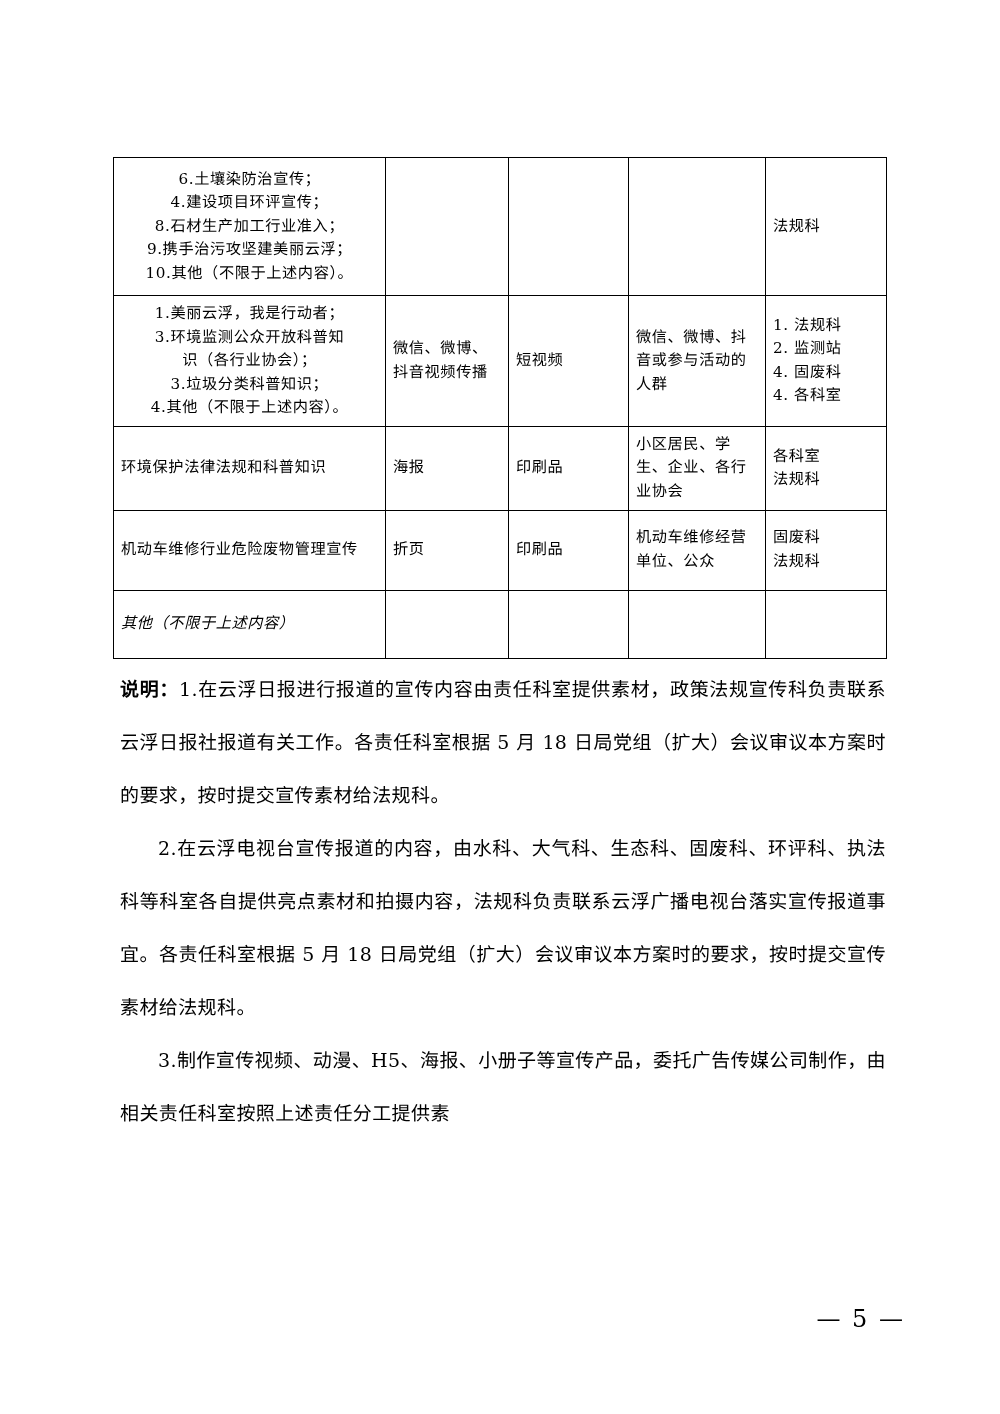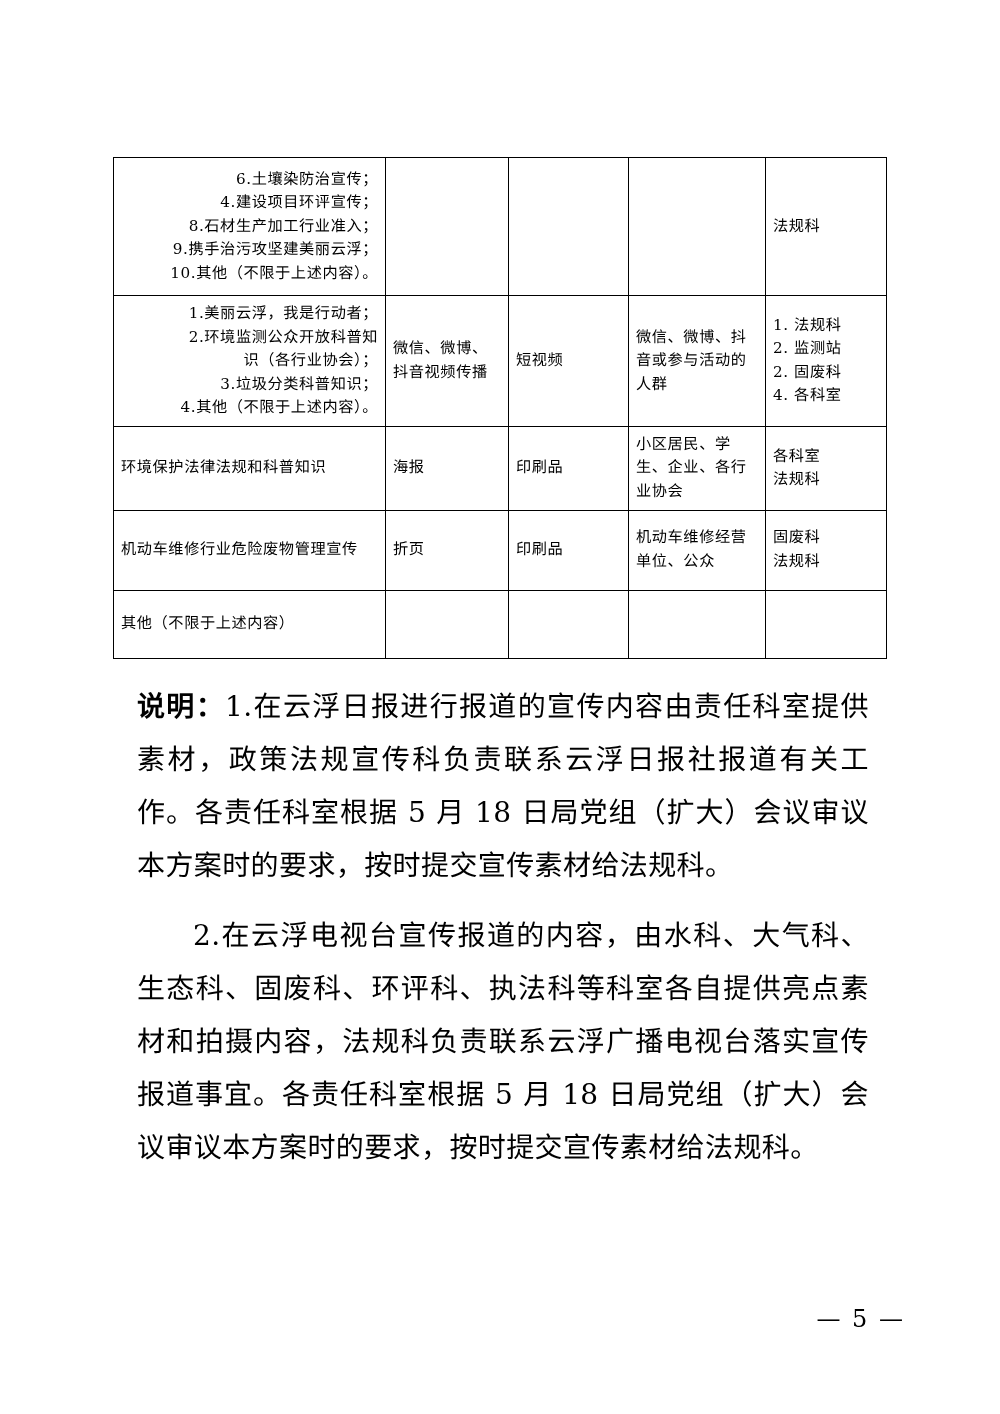--- a/index.html
+++ b/index.html
@@ -50,42 +50,42 @@
   
   col.c1 { width: 272px; }
   col.c2 { width: 123px; }
   col.c3 { width: 120px; }
   col.c4 { width: 137px; }
   col.c5 { width: 121px; }
 
   td.topalign { vertical-align: top; }
   td.ctr { }
   td.lft { text-align: left; }
-  td.numlist { text-align: right; }
+  td.numlist { text-align: center; }
 
   .cellline { display: block; white-space: nowrap; }
 
   .r-tall { height: 138px; }
   .r-mid  { height: 128px; }
   .r-s1   { height: 78px; }
   .r-s2   { height: 80px; }
   .r-s3   { height: 68px; }
 
-  .indent-other { padding-left: 22px; }
+  .indent-other { padding-left: 22px; font-style: italic; }
 
   
   .body-text {
     position: absolute;
     left: 120px;
     top: 663px;
     width: 766px;
   }
   p.para {
-    margin: 17px;
-    font-size: 28px;
+    margin: 0;
+    font-size: 19px;
     line-height: 53px;
     letter-spacing: 0.4px;
     text-align: justify;
     text-justify: inter-ideograph;
     font-family: "DejaVu Serif", "Liberation Serif", serif;
   }
   p.para.indent { text-indent: 2em; }
   .lead-bold { font-weight: bold; }
 
   
@@ -126,32 +126,32 @@
           <td class="ctr topalign"></td>
           <td class="ctr topalign"></td>
           <td class="ctr topalign">
             <span class="cellline">法规科</span>
           </td>
         </tr>
 
         <tr class="r-mid">
           <td class="topalign numlist">
             <span class="cellline">1.美丽云浮，我是行动者；</span>
-            <span class="cellline">2.环境监测公众开放科普知</span>
+            <span class="cellline">3.环境监测公众开放科普知</span>
             <span class="cellline">识（各行业协会）；</span>
             <span class="cellline">3.垃圾分类科普知识；</span>
             <span class="cellline">4.其他（不限于上述内容）。</span>
           </td>
           <td class="ctr">微信、微博、抖音视频传播</td>
           <td class="ctr">短视频</td>
           <td class="ctr">微信、微博、抖音或参与活动的人群</td>
           <td class="ctr">
             <span class="cellline">1. 法规科</span>
             <span class="cellline">2. 监测站</span>
-            <span class="cellline">2. 固废科</span>
+            <span class="cellline">4. 固废科</span>
             <span class="cellline">4. 各科室</span>
           </td>
         </tr>
 
         <tr class="r-s1">
           <td class="lft">环境保护法律法规和科普知识</td>
           <td class="ctr">海报</td>
           <td class="ctr">印刷品</td>
           <td class="ctr">小区居民、学生、企业、各行业协会</td>
           <td class="ctr">
@@ -179,17 +179,18 @@
           <td class="ctr"></td>
         </tr>
 
       </tbody>
     </table>
   </div>
 
   <div class="body-text">
     <p class="para"><span class="lead-bold">说明：</span><span>1.在云浮日报进行报道的宣传内容由责任科室提供素材，政策法规宣传科负责联系云浮日报社报道有关工作。各责任科室根据 5 月 18 日局党组（扩大）会议审议本方案时的要求，按时提交宣传素材给法规科。</span></p>
     <p class="para indent">2.在云浮电视台宣传报道的内容，由水科、大气科、生态科、固废科、环评科、执法科等科室各自提供亮点素材和拍摄内容，法规科负责联系云浮广播电视台落实宣传报道事宜。各责任科室根据 5 月 18 日局党组（扩大）会议审议本方案时的要求，按时提交宣传素材给法规科。</p>
+    <p class="para indent">3.制作宣传视频、动漫、H5、海报、小册子等宣传产品，委托广告传媒公司制作，由相关责任科室按照上述责任分工提供素</p>
   </div>
 
   <div class="page-number">— 5 —</div>
 
 </div>
 
 </body></html>

